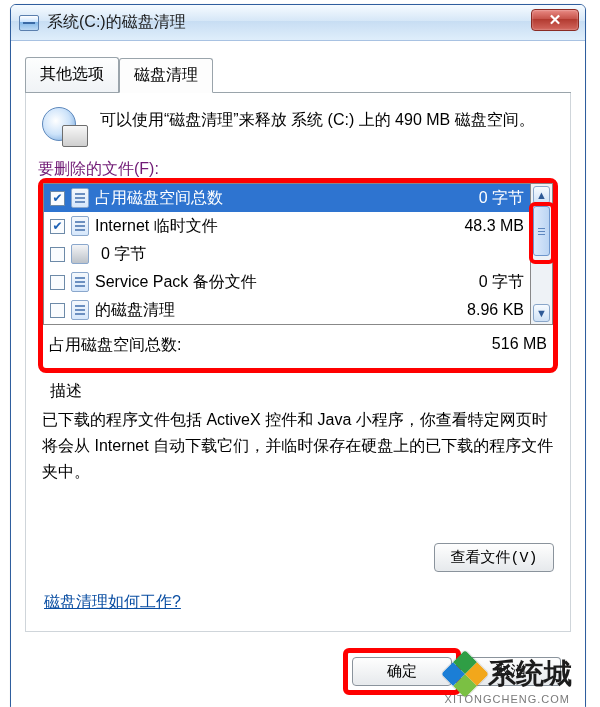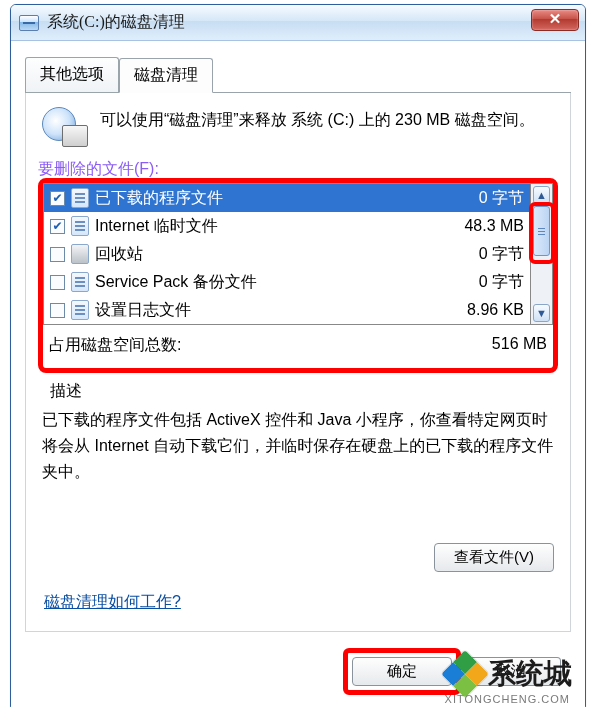--- a/index.html
+++ b/index.html
@@ -24,21 +24,20 @@
   }
   .titlebar {
     height: 36px;
     background: linear-gradient(#f6fbff, #d6e7f7 45%, #c7ddf3 46%, #dfeefb);
     border-bottom: 1px solid #a8c2e2;
     border-radius: 5px 5px 0 0;
     display: flex;
     align-items: center;
     padding: 0 8px;
     position: relative;
-    font-family: Liberation Serif, serif;
   }
   .title-icon {
     width: 20px; height: 16px;
     background: linear-gradient(#fff,#cde6ff 40%,#7fb6e8 41%,#bcd9f4);
     border: 1px solid #5a7fae;
     border-radius: 2px;
     position: relative;
     margin-right: 8px;
   }
   .title-icon::after{
@@ -101,21 +100,21 @@
     border:1px solid #5d88bc;
   }
   .drive-icon .box{
     position:absolute;right:0;bottom:0;width:26px;height:22px;
     background:linear-gradient(#f7f7f7,#cfcfcf);
     border:1px solid #6e6e6e;border-radius:2px;
   }
   .intro-text { flex:1; line-height:26px; font-size:16px; color:#000; }
   .section-cut {
     margin-top:12px;
-    color:#8b5cf6;font-size:16px;
+    color:#701a75;font-size:16px;
     height:22px;overflow:hidden;
   }
   .highlight-outer {
     border:5px solid #ff0000;
     border-radius:8px;
     margin-top:-3px;
     position:relative;
     background:#fff;
   }
   .list-area { display:flex; }
@@ -188,20 +187,21 @@
     margin-left:8px;
   }
   .desc-text{
     margin:4px 4px 17px 4px;
     font-size:16px;line-height:26px;
     color:#000;
   }
   .viewfiles-row{
     display:flex;justify-content:flex-end;
     margin:58px 4px 0 0;
+    font-family:Liberation Mono, monospace;
   }
   .win-btn{
     min-width:120px;padding:4px 14px;
     background:linear-gradient(#fefefe,#e6e9ec);
     border:1px solid #8a939c;border-radius:4px;
     font-size:15px;text-align:center;
     box-shadow:inset 0 0 1px #fff;
   }
   .help-link{
     display:inline-block;margin:20px 0 0 6px;
@@ -258,56 +258,55 @@
         <span>磁盘清理</span>
       </div>
     </div>
 
     <div class="tabpanel">
       <div class="intro">
         <div class="drive-icon">
           <div class="disc"></div>
             <div class="box"></div>
         </div>
-        <div class="intro-text">可以使用“磁盘清理”来释放 系统 (C:) 上的 230 MB 磁盘空间。</div>
+        <div class="intro-text">可以使用“磁盘清理”来释放 系统 (C:) 上的 490 MB 磁盘空间。</div>
       </div>
 
       <div class="section-cut">要删除的文件(F):</div>
 
       <div class="highlight-outer">
         <div class="list-area">
           <div class="file-list" id="file-list">
               <div class="row sel">
                 <span class="cb">✔</span>
                 <span class="file-ico doc"></span>
-                <span class="fname">已下载的程序文件</span>
+                <span class="fname">占用磁盘空间总数</span>
                 <span class="fsize">0 字节</span>
               </div>
               <div class="row">
                 <span class="cb">✔</span>
                 <span class="file-ico doc"></span>
                 <span class="fname">Internet 临时文件</span>
                 <span class="fsize">48.3 MB</span>
               </div>
               <div class="row">
                 <span class="cb"></span>
                 <span class="file-ico bin"></span>
-                <span class="fname">回收站</span>
                 <span class="fsize">0 字节</span>
               </div>
               <div class="row">
                 <span class="cb"></span>
                 <span class="file-ico doc"></span>
                 <span class="fname">Service Pack 备份文件</span>
                 <span class="fsize">0 字节</span>
               </div>
               <div class="row">
                 <span class="cb"></span>
                 <span class="file-ico doc"></span>
-                <span class="fname">设置日志文件</span>
+                <span class="fname">的磁盘清理</span>
                 <span class="fsize">8.96 KB</span>
               </div>
             </div>
           <div class="scrollbar">
             <div class="sb-btn up">▲</div>
             <div class="sb-thumb">
                 <div class="sb-thumb-bars"></div>
               </div>
             <div class="sb-btn down">▼</div>
             <div class="scroll-highlight"></div>

